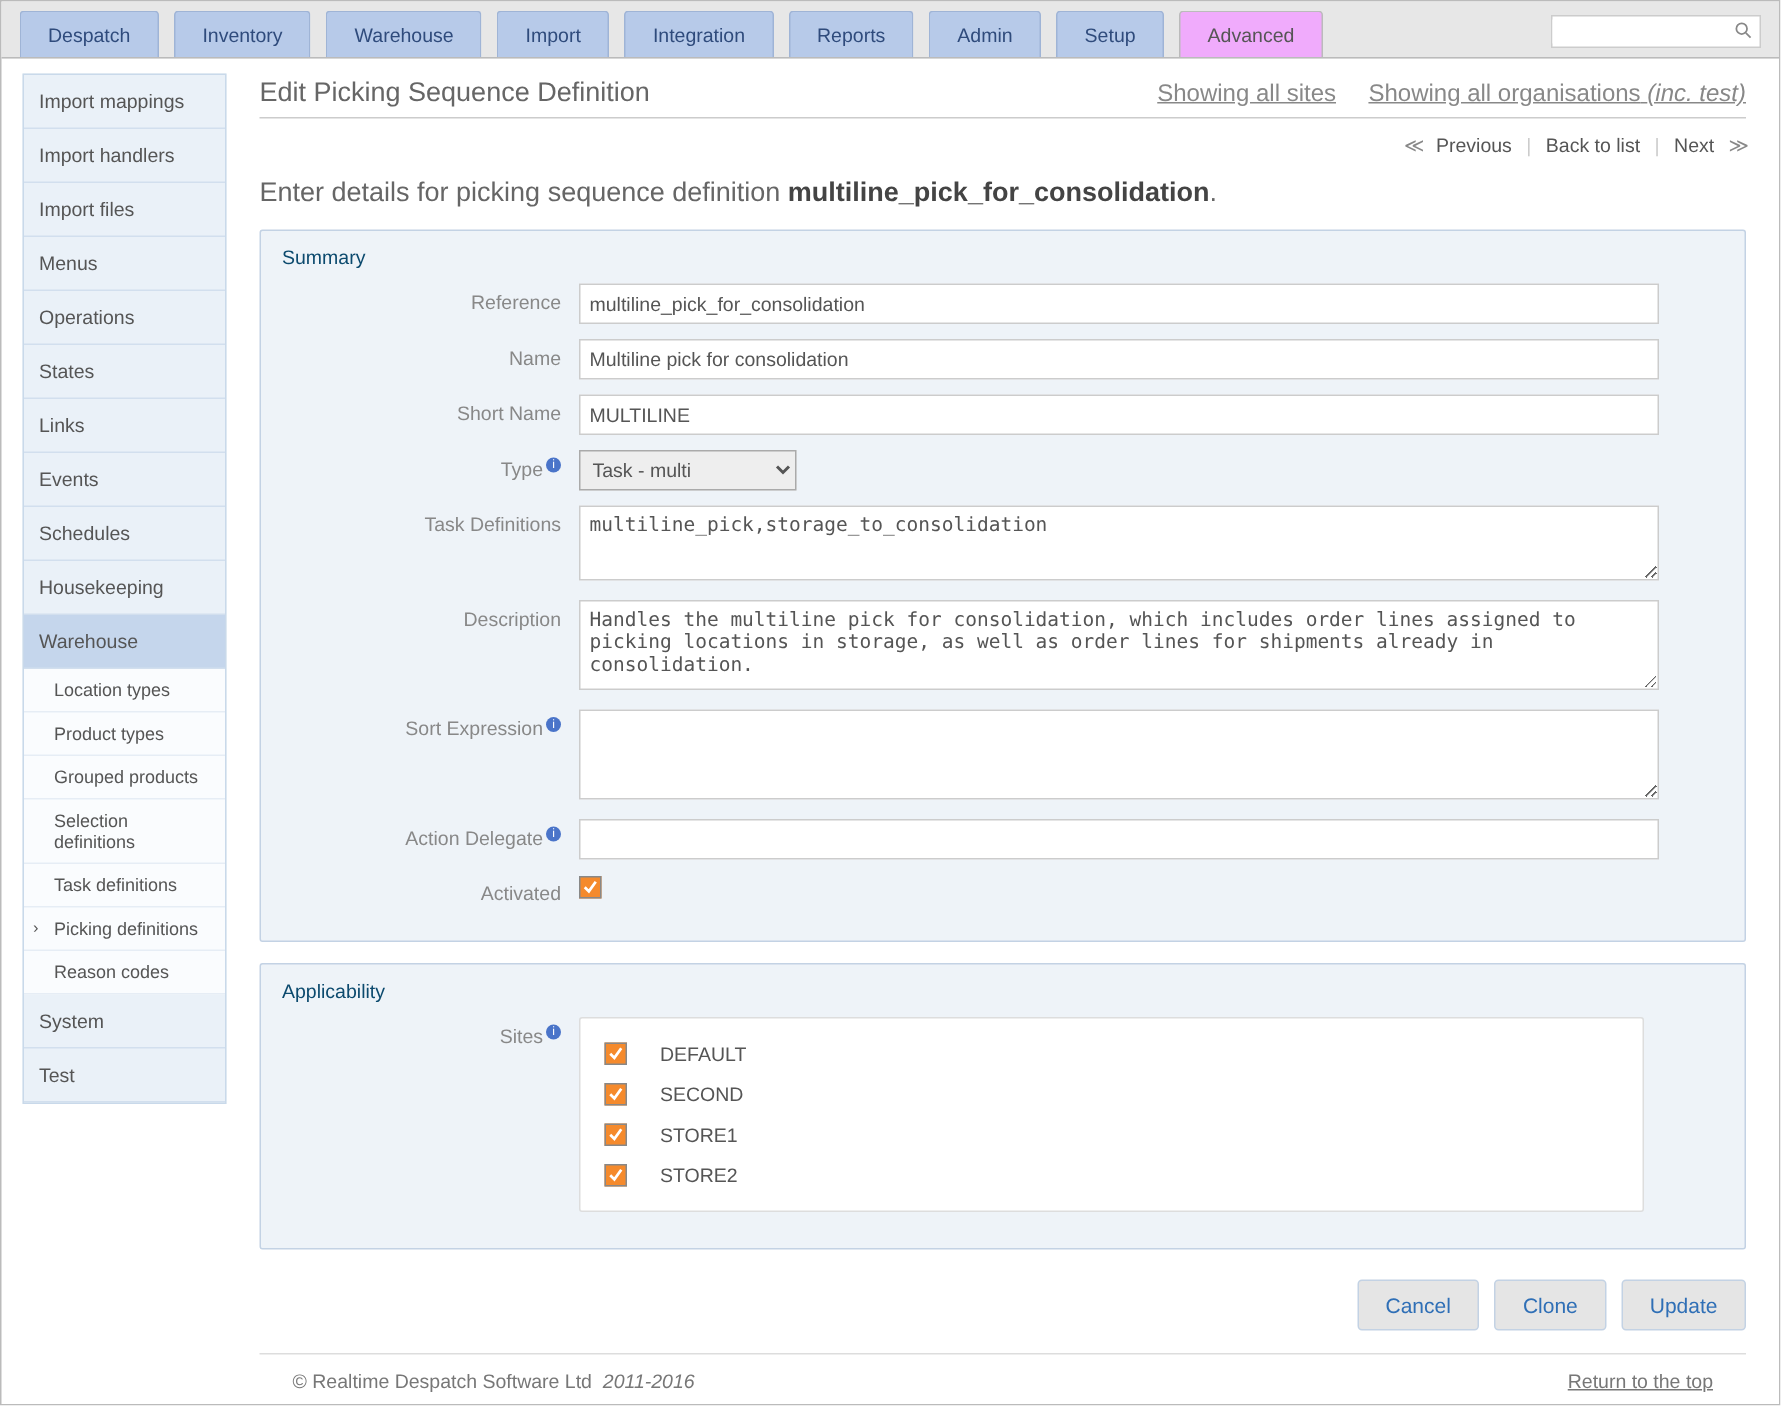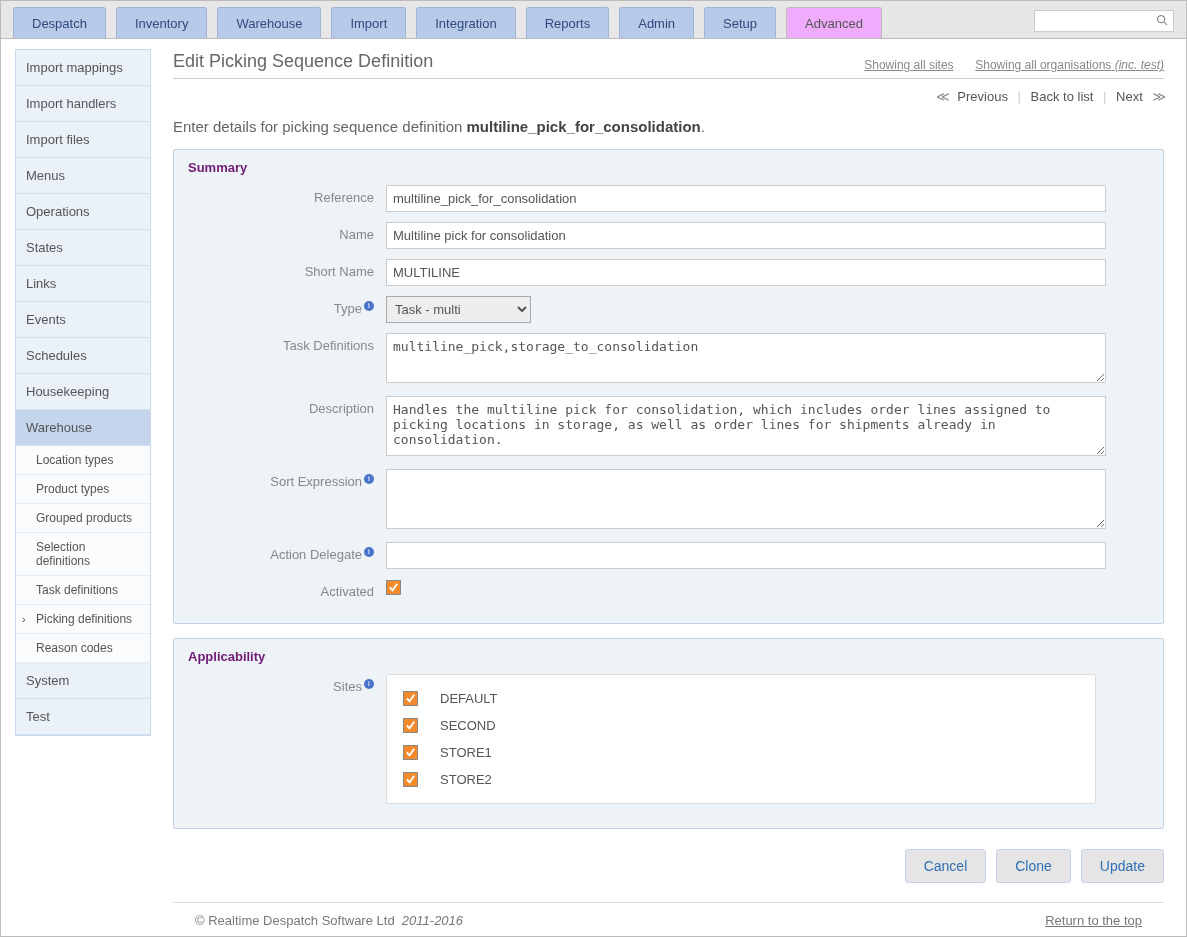--- a/index.html
+++ b/index.html
@@ -117,43 +117,43 @@
   }
   .page-head {
     display:flex; align-items:flex-end; justify-content:space-between;
     border-bottom: 1px solid #ccc;
     padding-bottom: 6px;
   }
   .page-title {
     font-size: 18px; color:#666;
   }
   .head-links a {
-    color:#888; text-decoration: underline; font-size:12px; margin-left:18px;
+    color:#888; text-decoration: underline; font-size:16px; margin-left:18px;
   }
   .head-links a .inc { font-style: italic; }
 
   .nav-row {
     text-align:right; color:#888; font-size:13px; padding:10px 0 4px 0;
   }
   .nav-row a { color:#555; text-decoration:none; margin: 0 6px; cursor:pointer; }
   .nav-row .sep { color:#ccc; }
   .nav-row .chevrons { letter-spacing:-2px; color:#888;}
 
-  .intro { color:#666; font-size:15px; margin: 10px 0 14px 0; }
+  .intro { color:#666; font-size:18px; margin: 10px 0 14px 0; }
   .intro b { color:#444; }
 
   .panel {
     border: 1px solid #c3d2e4;
     background: #eef3f8;
     border-radius: 2px;
     margin-bottom: 14px;
     padding: 10px 14px 14px 14px;
   }
   .panel-title {
-    font-weight: bold; color:#701a75; font-size:13px; margin-bottom:10px;
+    font-weight: normal; color:#0c4a6e; font-size:13px; margin-bottom:10px;
   }
   .form-row {
     display:flex; align-items:flex-start; margin-bottom: 10px;
   }
   .form-row label {
     width: 198px; text-align:right; color:#888; padding-right:12px; padding-top:5px;
     font-size:13px;
     position:relative;
   }
   .help {

